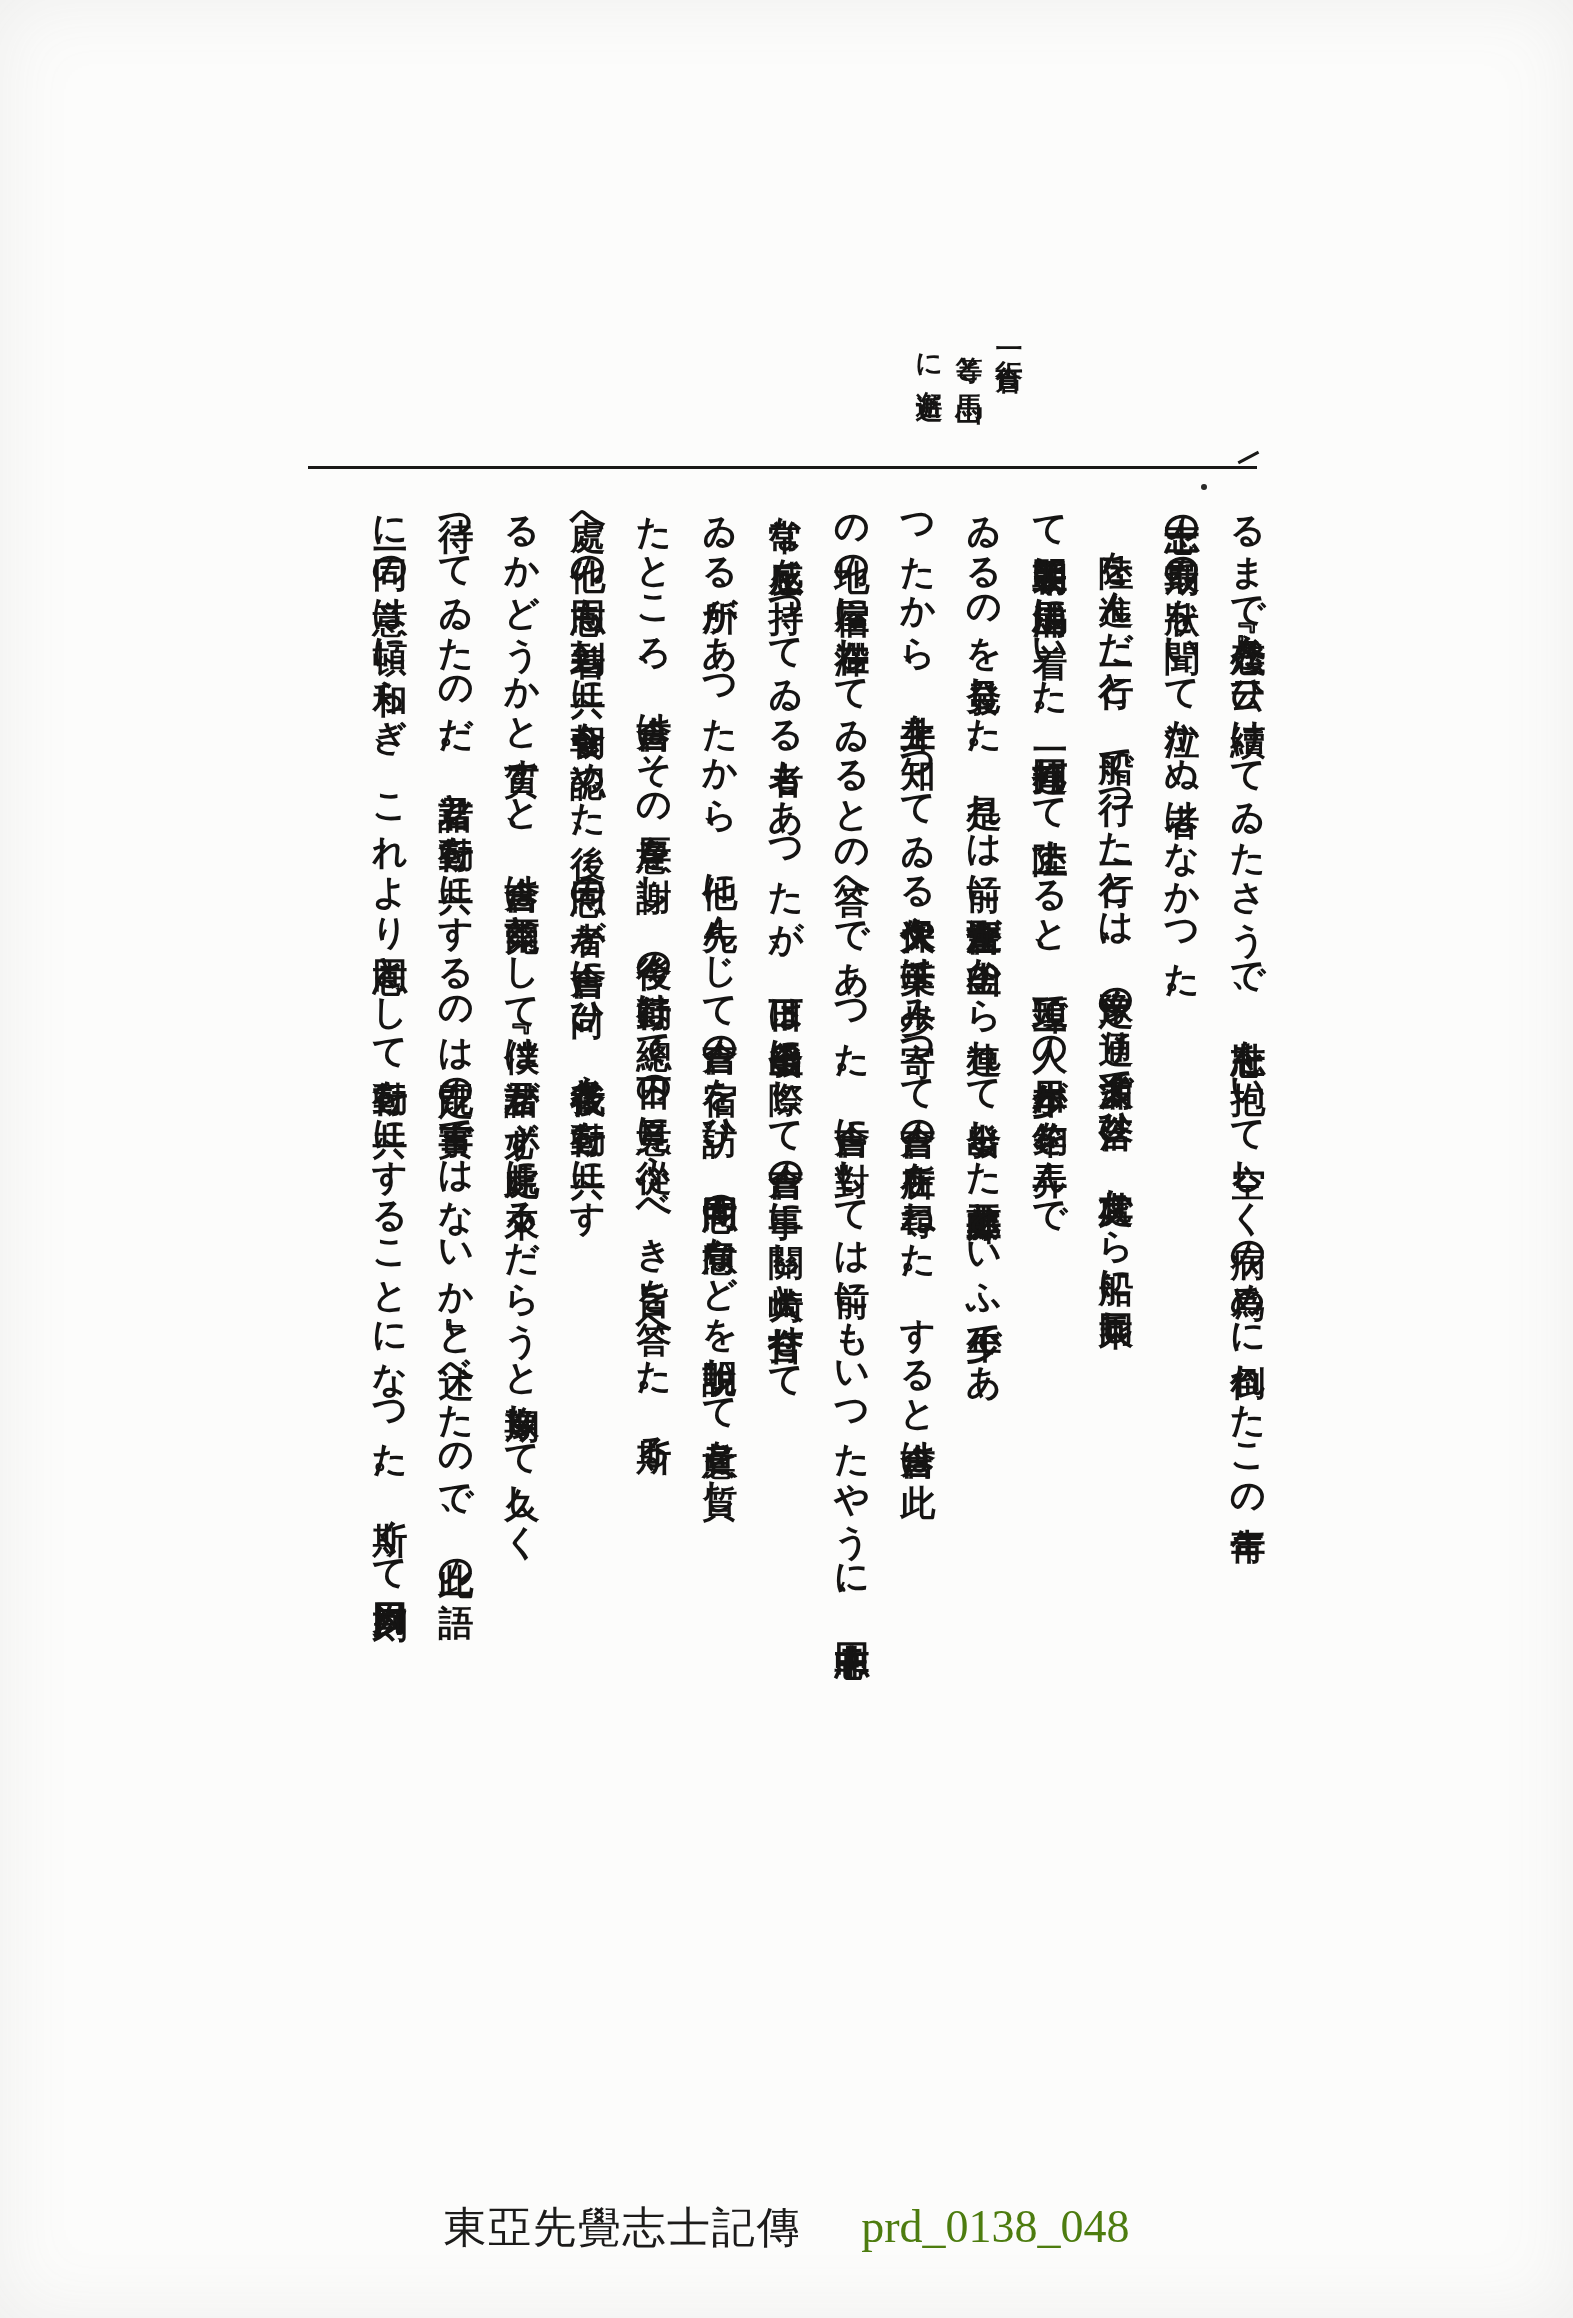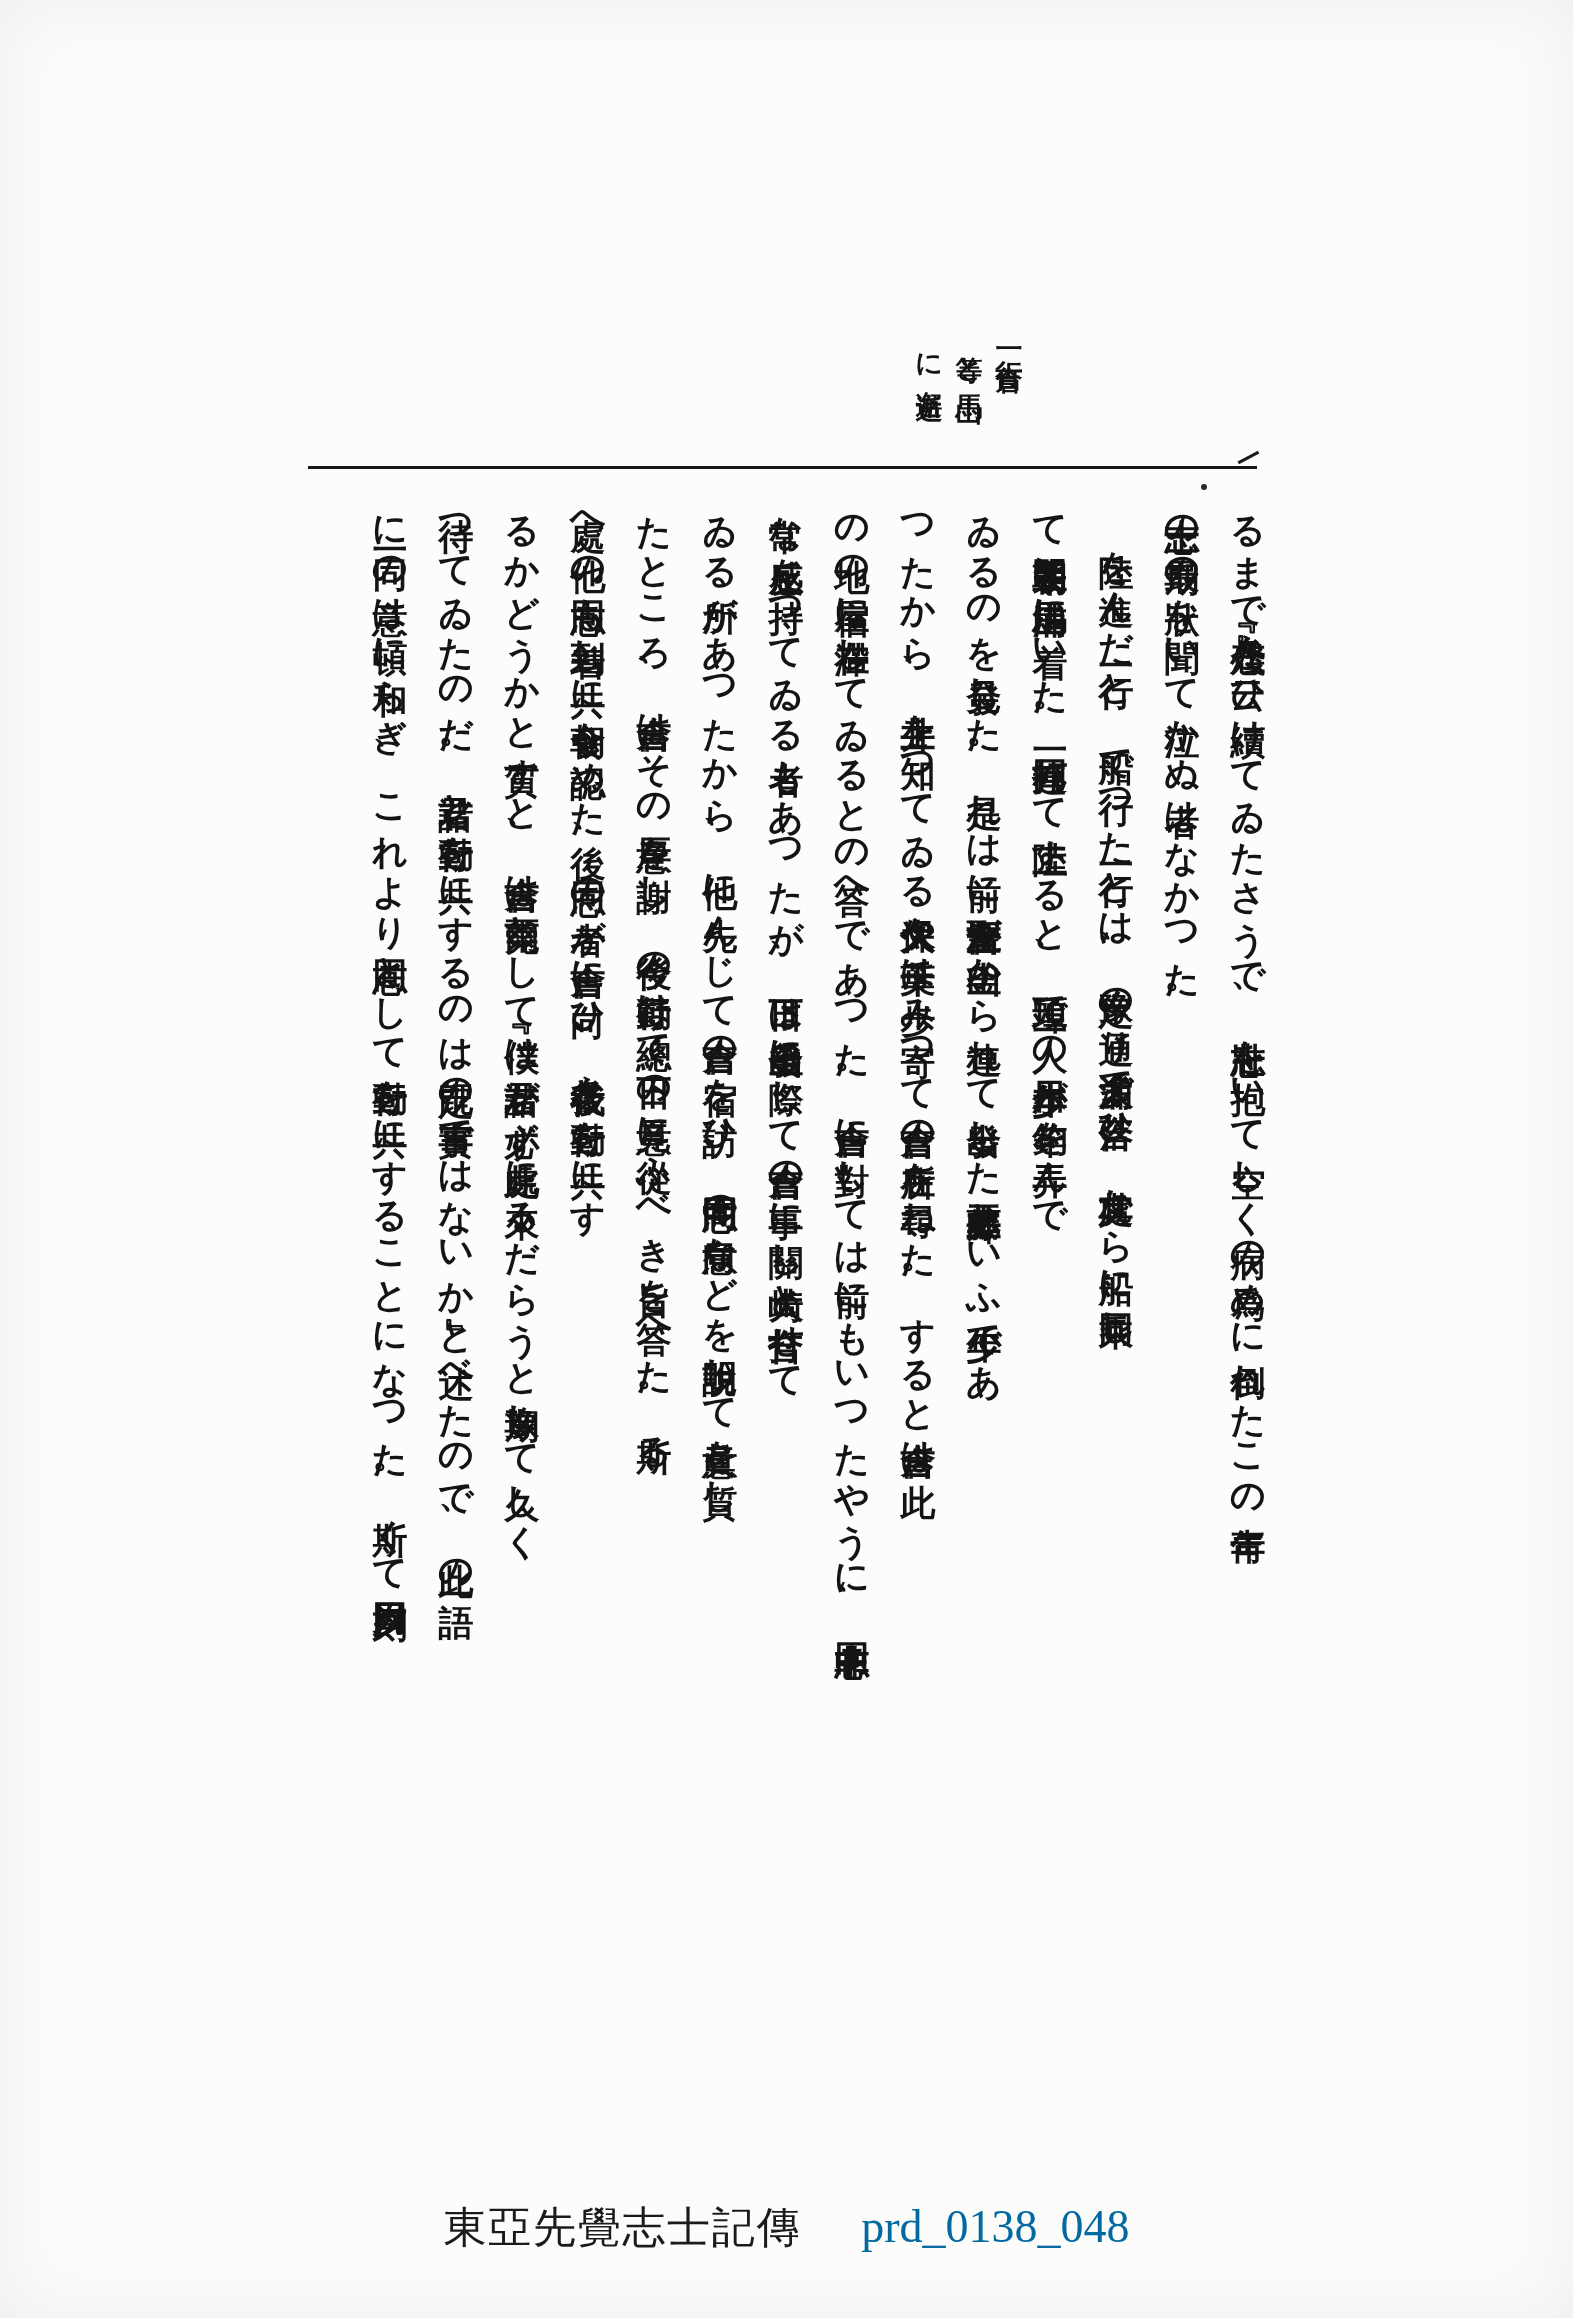--- a/index.html
+++ b/index.html
@@ -82,21 +82,21 @@
     gap: 60px;
   }
   .footer .title {
     font-size: 43px;
     letter-spacing: 1.7px;
     color: #1c1b1a;
   }
   .footer .code {
     font-size: 46px;
     font-family: "Liberation Serif", "DejaVu Serif", serif;
-    color: #0369a1;
+    color: #4d7c0f;
   }
 
   
   .speck {
     position: absolute;
     left: 1201px;
     top: 484px;
     width: 5.8px;
     height: 5.8px;
     border-radius: 50%;

